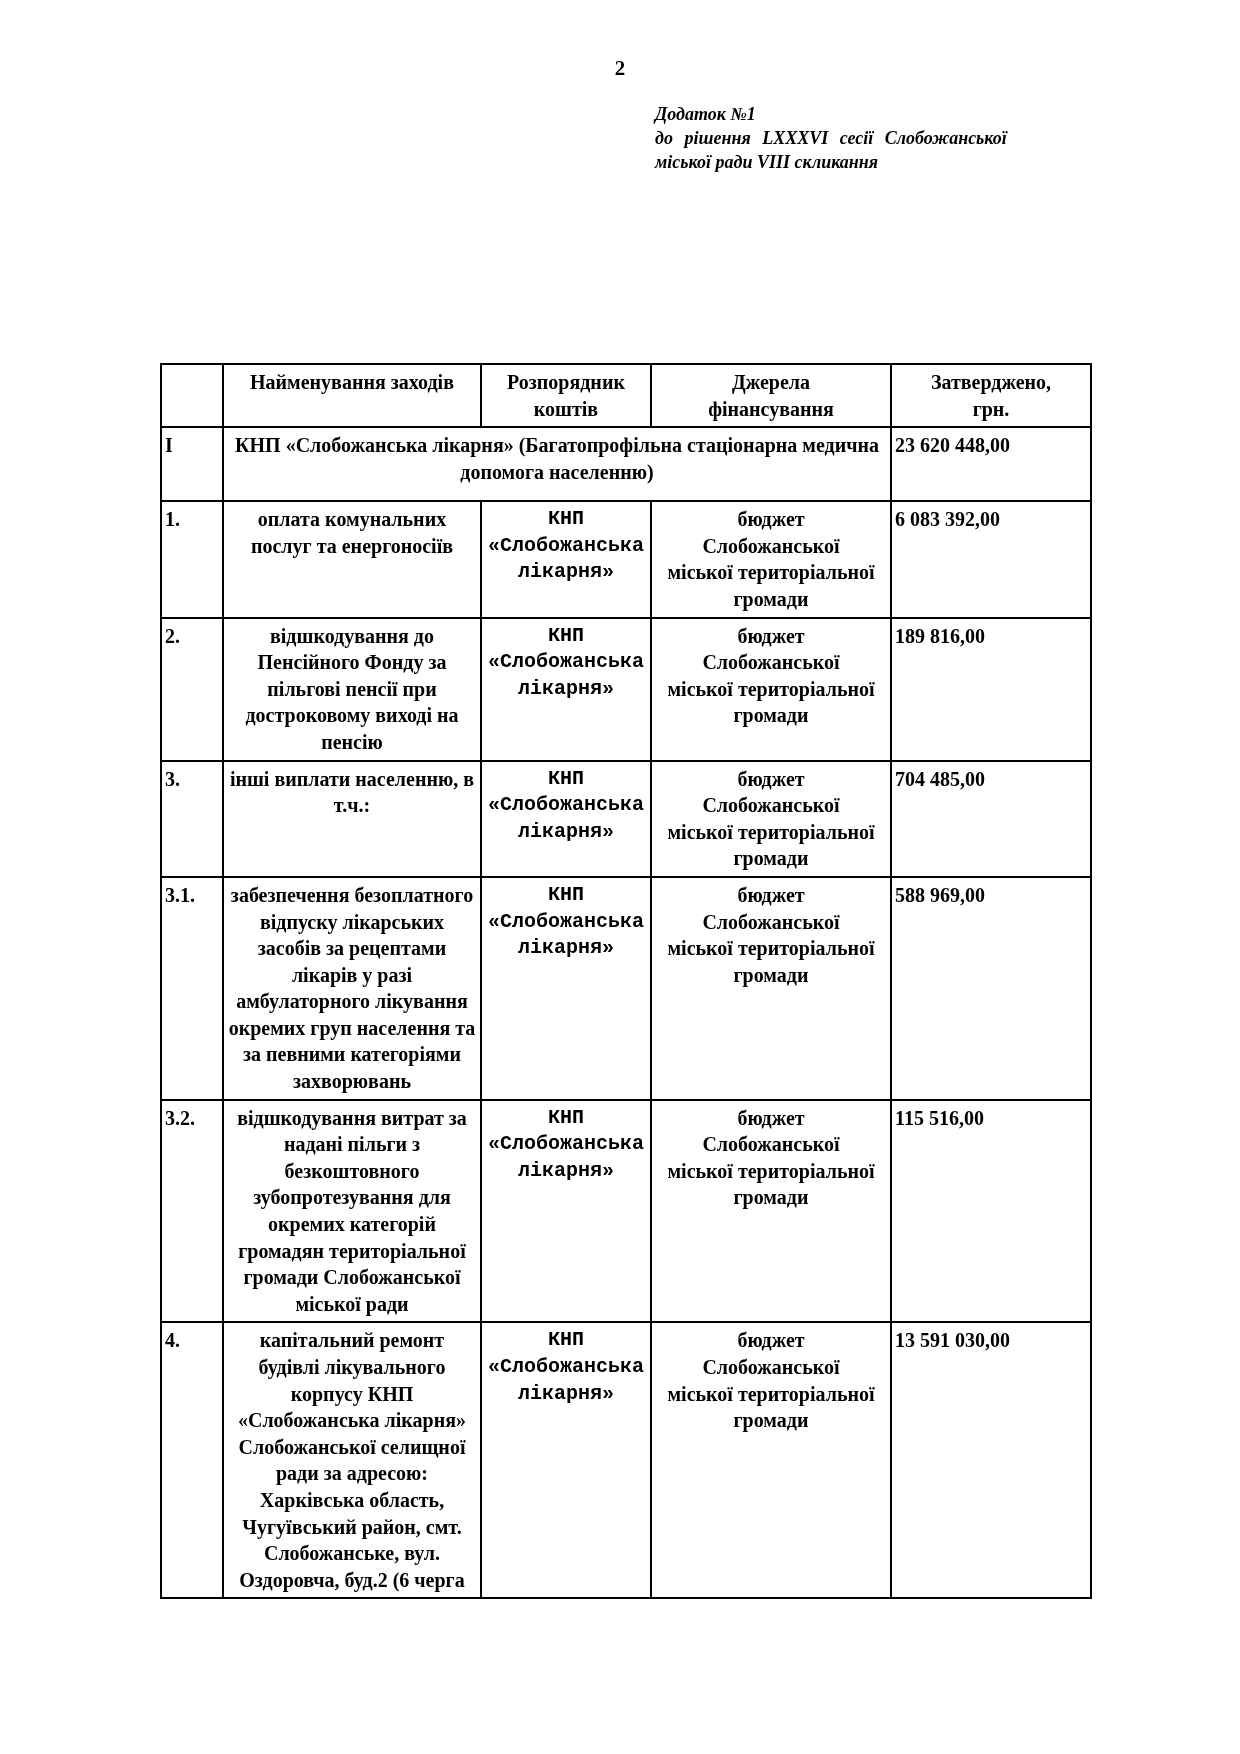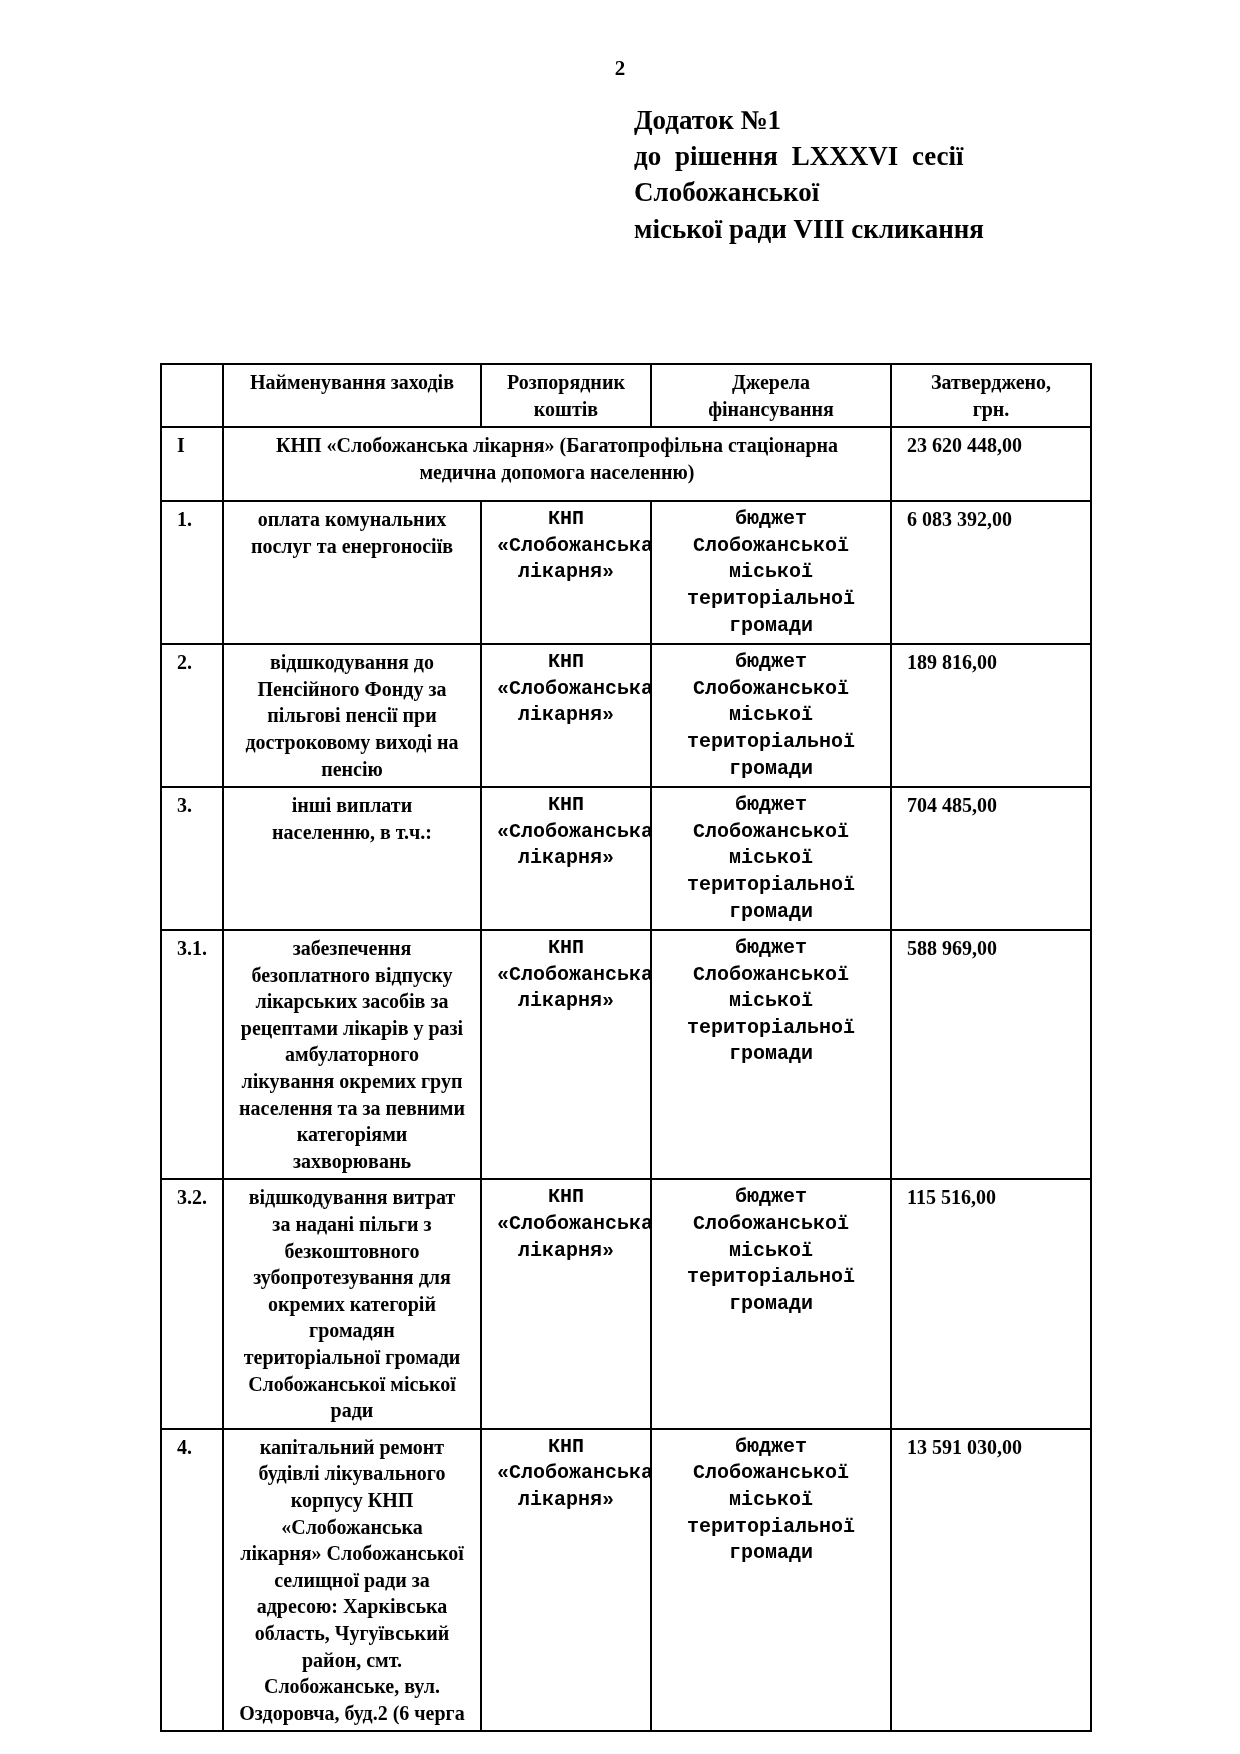--- a/index.html
+++ b/index.html
@@ -14,23 +14,24 @@
     overflow: hidden;
   }
   .page-number {
     position: absolute;
     top: 56px; left: 0; width: 100%;
     text-align: center;
     font-size: 21px;
   }
   .annex-block {
     position: absolute;
-    top: 102px; left: 634px; width: 434px;
-    font-size: 27px;
+    top: 102px; left: 655px; width: 434px;
+    font-size: 18px;
     line-height: 1.34;
+    font-style: italic;
   }
   .annex-line { white-space: pre-wrap; }
   .annex-line.justified { word-spacing: 7px; }
   .doc-title {
     position: absolute;
     top: 232px; left: 120px; width: 1000px;
     text-align: center;
     font-size: 21px;
     line-height: 1.4;
   }
@@ -38,33 +39,33 @@
     position: absolute;
     top: 363px; left: 160px;
     width: 930px;
     border-collapse: collapse;
     table-layout: fixed;
     font-size: 20px;
   }
   table.measures th, table.measures td {
     border: 2px solid #000000;
     vertical-align: top;
-    padding: 4px 15px;
+    padding: 4px 3px;
     line-height: 1.33;
     font-weight: 700;
     overflow: hidden;
   }
   table.measures th {
     text-align: center;
     white-space: pre-line;
   }
   td.c-num { text-align: left; padding-left: 8px; }
   td.c-name { text-align: center; }
   td.c-manager { text-align: center; white-space: pre-line; font-family: Liberation Mono, monospace; }
-  td.c-source { text-align: center; white-space: pre-line; font-family: Liberation Mono, monospace; }
+  td.c-source { text-align: center; white-space: pre-line; }
   td.c-amount { }
   tr.section-row { height: 74px; }
   tr.section-row td { font-weight: 700; }
 </style>
 </head>
 <body>
 
 <div class="page">
 
   <div class="page-number">2</div>

